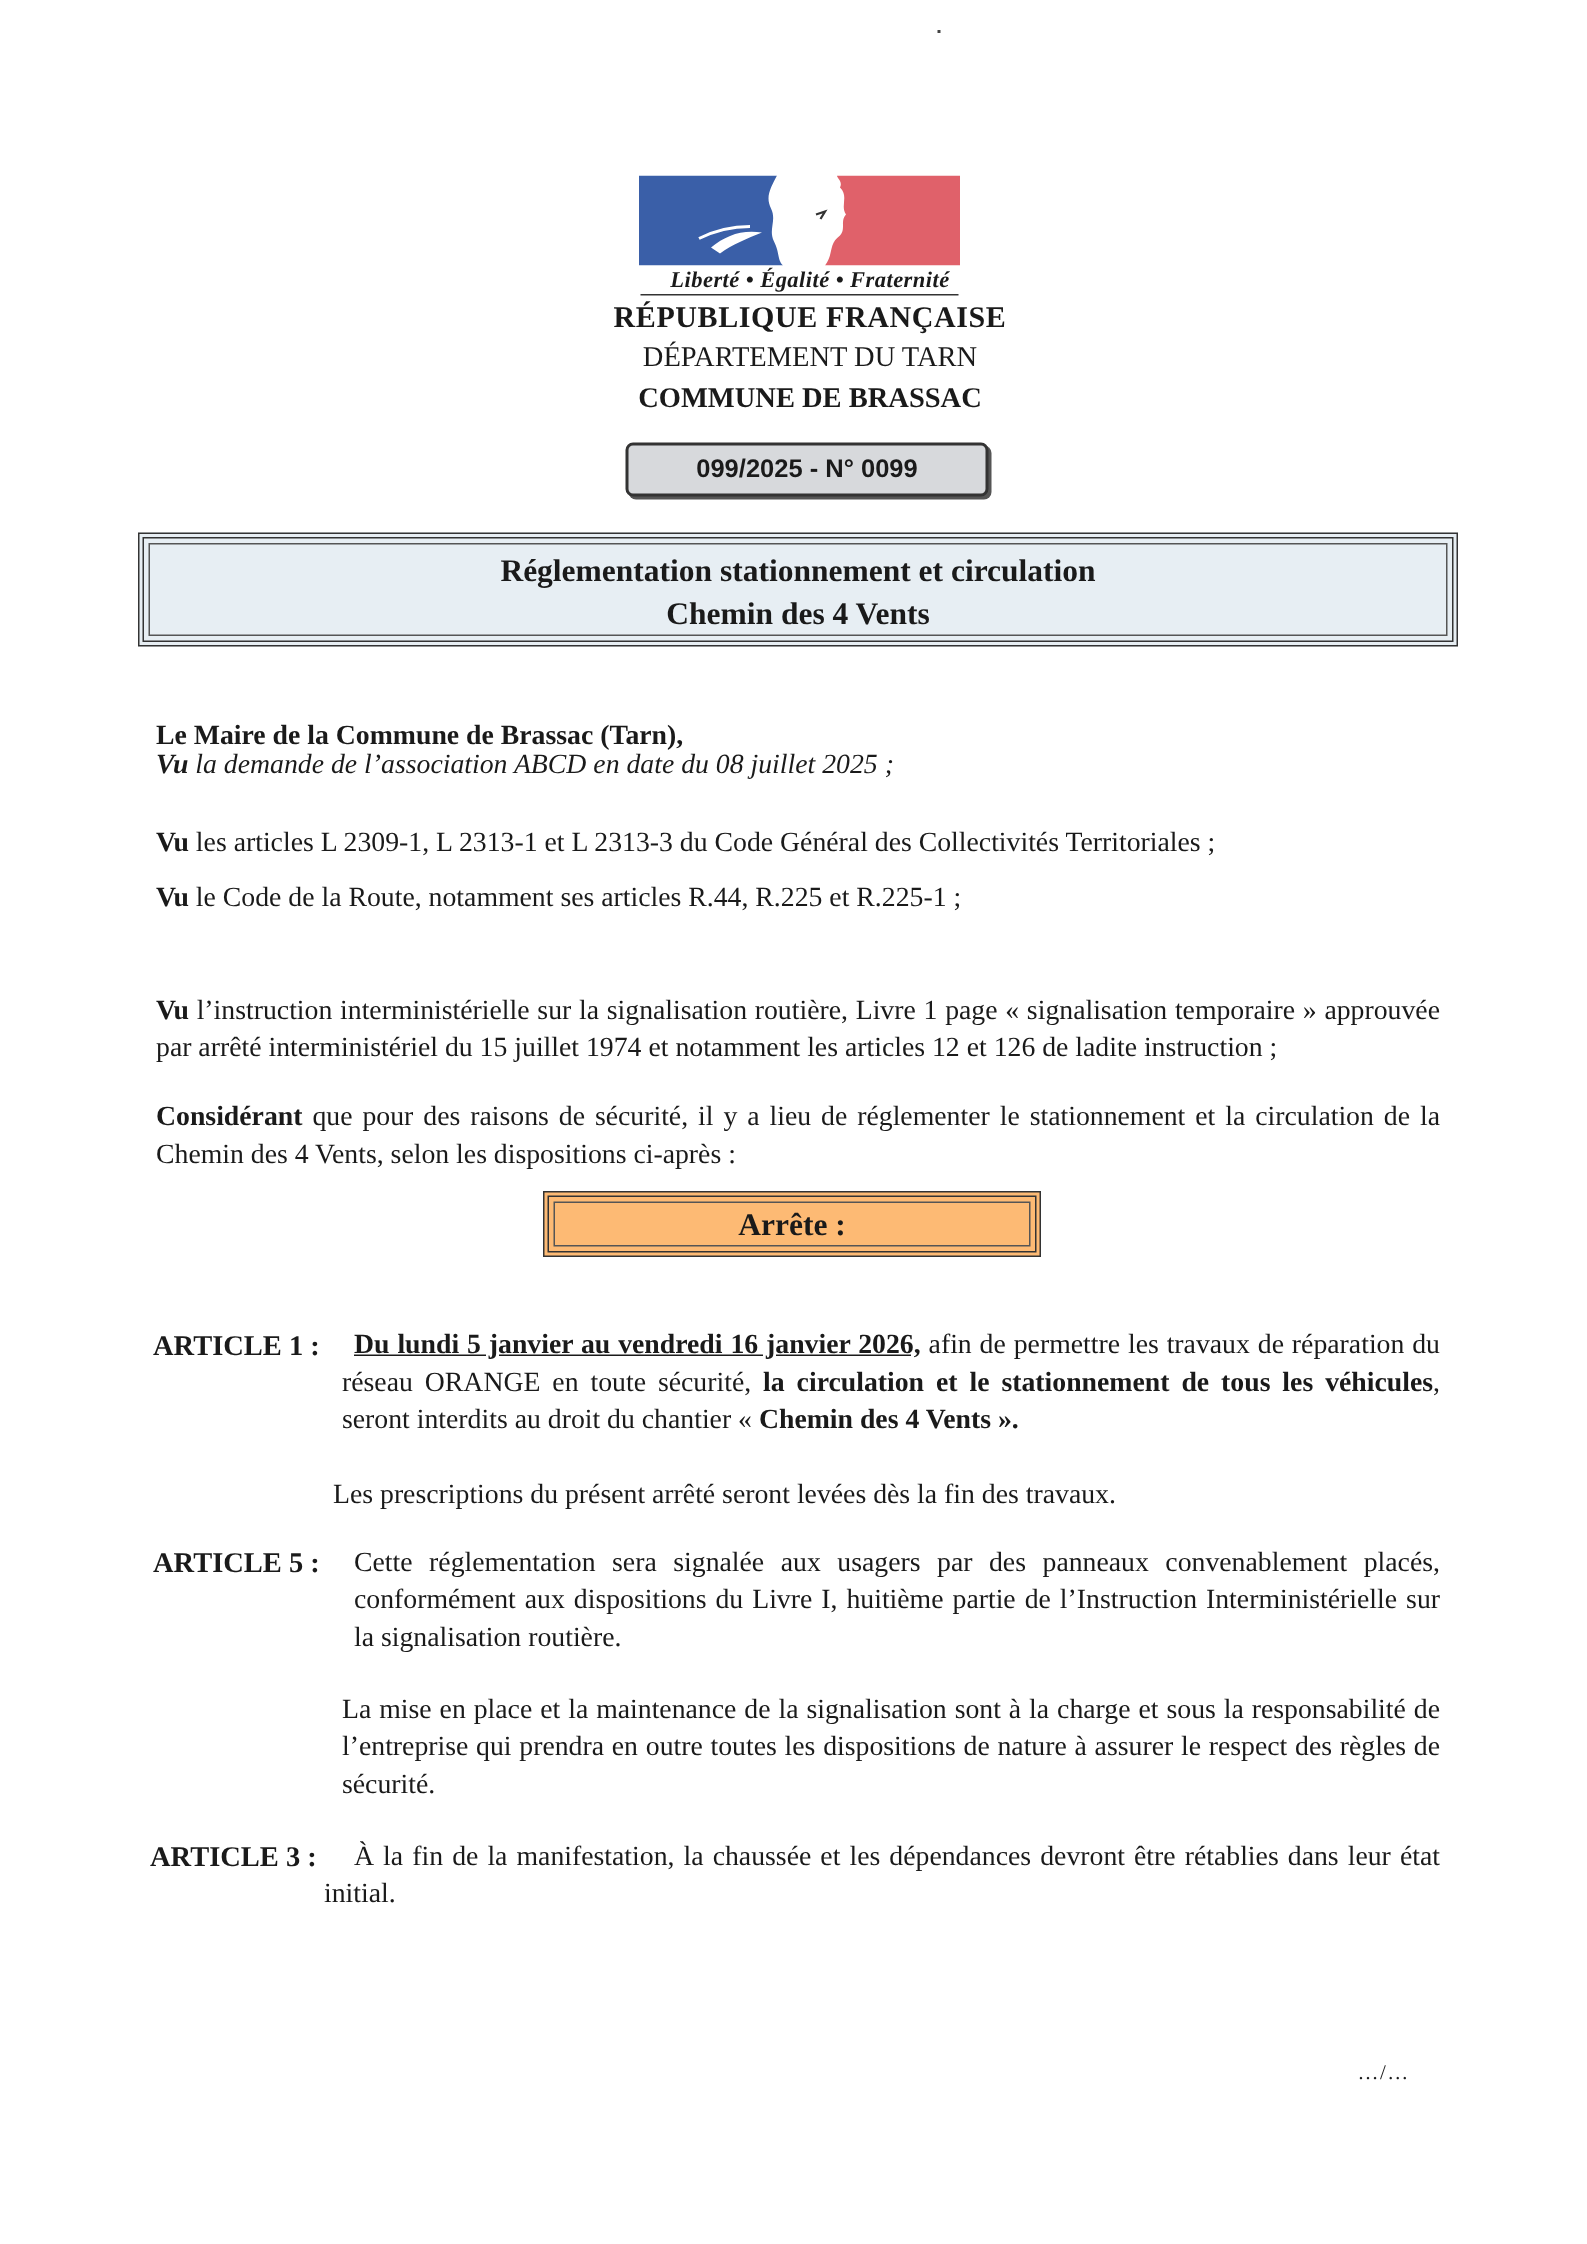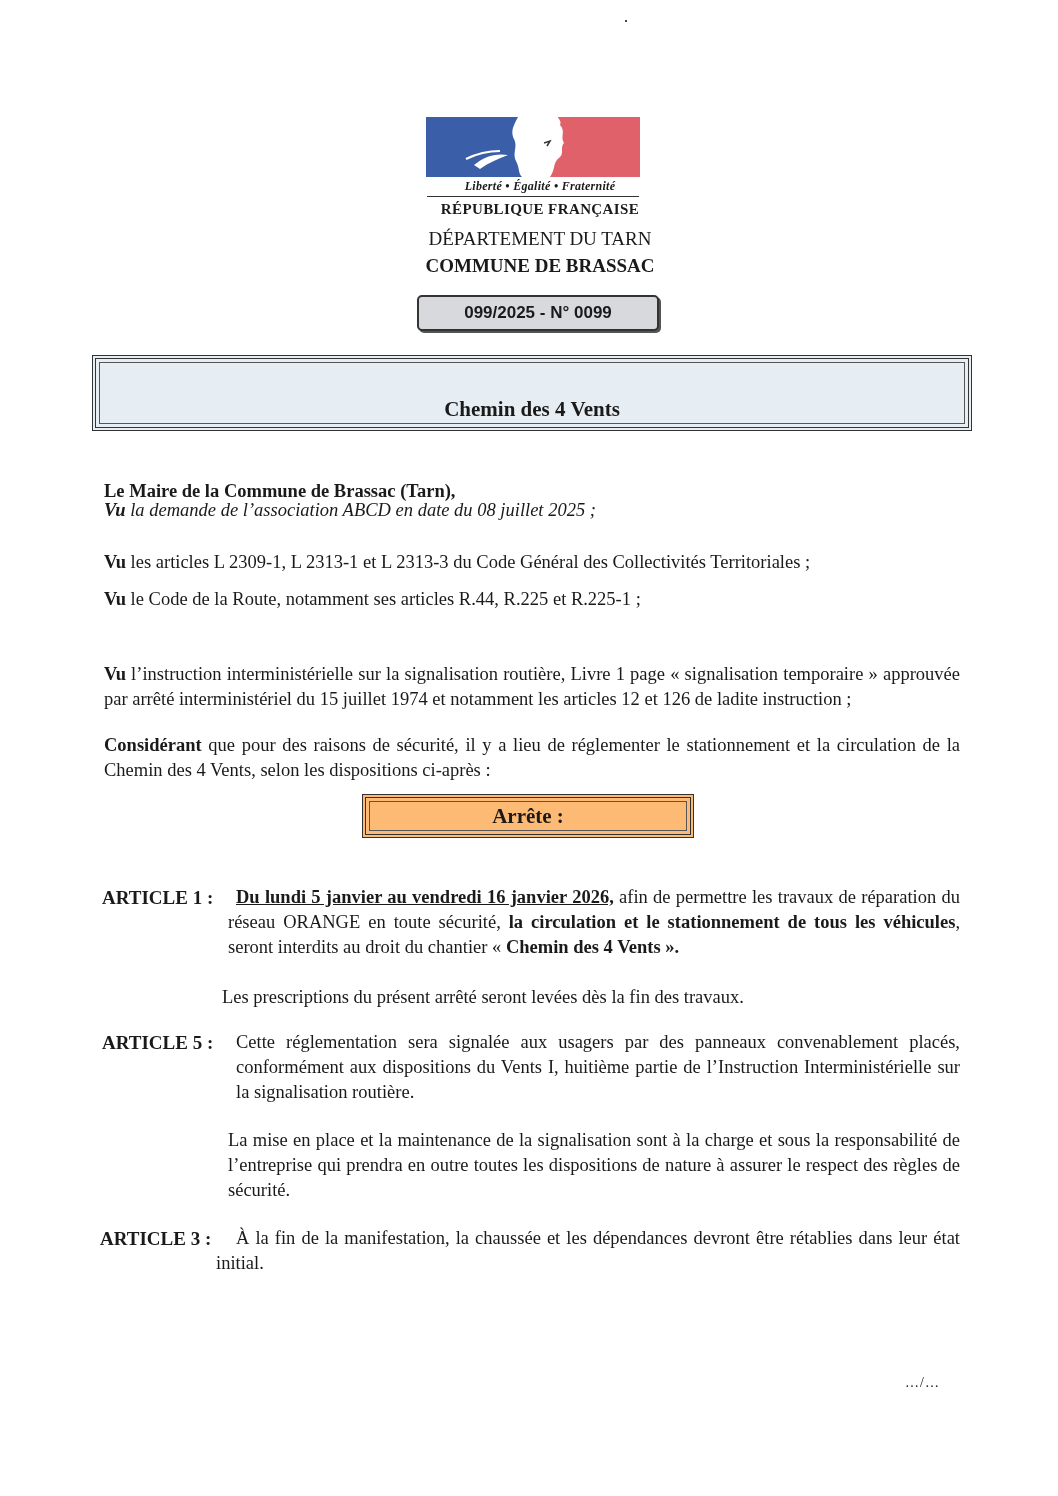--- a/index.html
+++ b/index.html
@@ -3,24 +3,24 @@
 <meta charset="utf-8">
 <style>
   html, body { margin:0; padding:0; background:#fff; }
   body { width:1058px; height:1496px; position:relative; overflow:hidden;
          font-family:"Liberation Serif", "DejaVu Serif", serif; color:#1a1a1a; }
   .abs { position:absolute; }
 
   
   #logo { left:426px; top:117px; width:214px; height:60px; }
   .motto { left:400px; top:179px; width:280px; text-align:center;
-           font-style:italic; font-weight:bold; font-size:12px; letter-spacing:0.3px; }
+           font-style:italic; font-weight:bold; font-size:15px; letter-spacing:0.3px; }
   .motto-rule { left:427px; top:196px; width:212px; height:1px; background:#333; }
   .republic { left:400px; top:201px; width:280px; text-align:center;
-              font-weight:bold; font-size:15px; letter-spacing:0.4px; }
+              font-weight:bold; font-size:20px; letter-spacing:0.4px; }
   .dept { left:380px; top:228px; width:320px; text-align:center; font-size:19px; }
   .commune { left:380px; top:255px; width:320px; text-align:center; font-size:19px; font-weight:bold; }
 
   
   .refbox { left:417px; top:295px; width:242px; height:36px; box-sizing:border-box;
             border:2px solid #333; border-radius:5px; background:#d7d9dc;
             box-shadow: 2px 2px 0 #555;
             display:flex; align-items:center; justify-content:center;
             font-family:"Liberation Sans", "DejaVu Sans", sans-serif; font-weight:bold; font-size:17px; }
 
@@ -62,20 +62,21 @@
 </svg>
 <div class="abs motto">Liberté • Égalité • Fraternité</div>
 <div class="abs motto-rule"></div>
 <div class="abs republic">RÉPUBLIQUE FRANÇAISE</div>
 <div class="abs dept">DÉPARTEMENT DU TARN</div>
 <div class="abs commune">COMMUNE DE BRASSAC</div>
 
 <div class="abs refbox">099/2025 - N° 0099</div>
 
 <div class="abs titlebox">
+  <div class="l1">Réglementation stationnement et circulation</div>
   <div class="l2">Chemin des 4 Vents</div>
 </div>
 
 <div class="abs para p" style="top:479px;">
   <b>Le Maire de la Commune de Brassac (Tarn),</b>
 </div>
 <div class="abs para p" style="top:498px;font-style:italic;">
   <b>Vu</b><span> la demande de l’association ABCD en date du 08 juillet 2025 ;</span>
 </div>
 <div class="abs para p" style="top:550px;">
@@ -93,19 +94,19 @@
 
 <div class="abs arretebox">Arrête :</div>
 
 <div class="abs art-label p" style="top:885px;">ARTICLE 1 :</div>
 <div class="abs art-body p" style="top:885px; text-indent:8px;">
   <span class="u">Du lundi 5 janvier au vendredi 16 janvier 2026,</span><span> afin de permettre les travaux de réparation du réseau ORANGE en toute sécurité, </span><b>la circulation et le stationnement de tous les véhicules</b><span>, seront interdits au droit du chantier « </span><b>Chemin des 4 Vents</b><b> ».</b>
 </div>
 <div class="abs art-body p" style="top:985px; left:222px;">Les prescriptions du présent arrêté seront levées dès la fin des travaux.</div>
 
 <div class="abs art-label p" style="top:1030px;">ARTICLE 5 :</div>
-<div class="abs art-body p" style="top:1030px; left:236px; width:724px;">Cette réglementation sera signalée aux usagers par des panneaux convenablement placés, conformément aux dispositions du Vents I, huitième partie de l’Instruction Interministérielle sur la signalisation routière.</div>
+<div class="abs art-body p" style="top:1030px; left:236px; width:724px;">Cette réglementation sera signalée aux usagers par des panneaux convenablement placés, conformément aux dispositions du Livre I, huitième partie de l’Instruction Interministérielle sur la signalisation routière.</div>
 <div class="abs art-body p" style="top:1128px;">La mise en place et la maintenance de la signalisation sont à la charge et sous la responsabilité de l’entreprise qui prendra en outre toutes les dispositions de nature à assurer le respect des règles de sécurité.</div>
 
 <div class="abs art-label p" style="top:1226px; left:100px;">ARTICLE 3 :</div>
 <div class="abs art-body p" style="top:1226px; left:216px; width:744px; text-indent:20px;">À la fin de la manifestation, la chaussée et les dépendances devront être rétablies dans leur état initial.</div>
 
 <div class="abs cont">…/…</div>
 
 </body></html>

